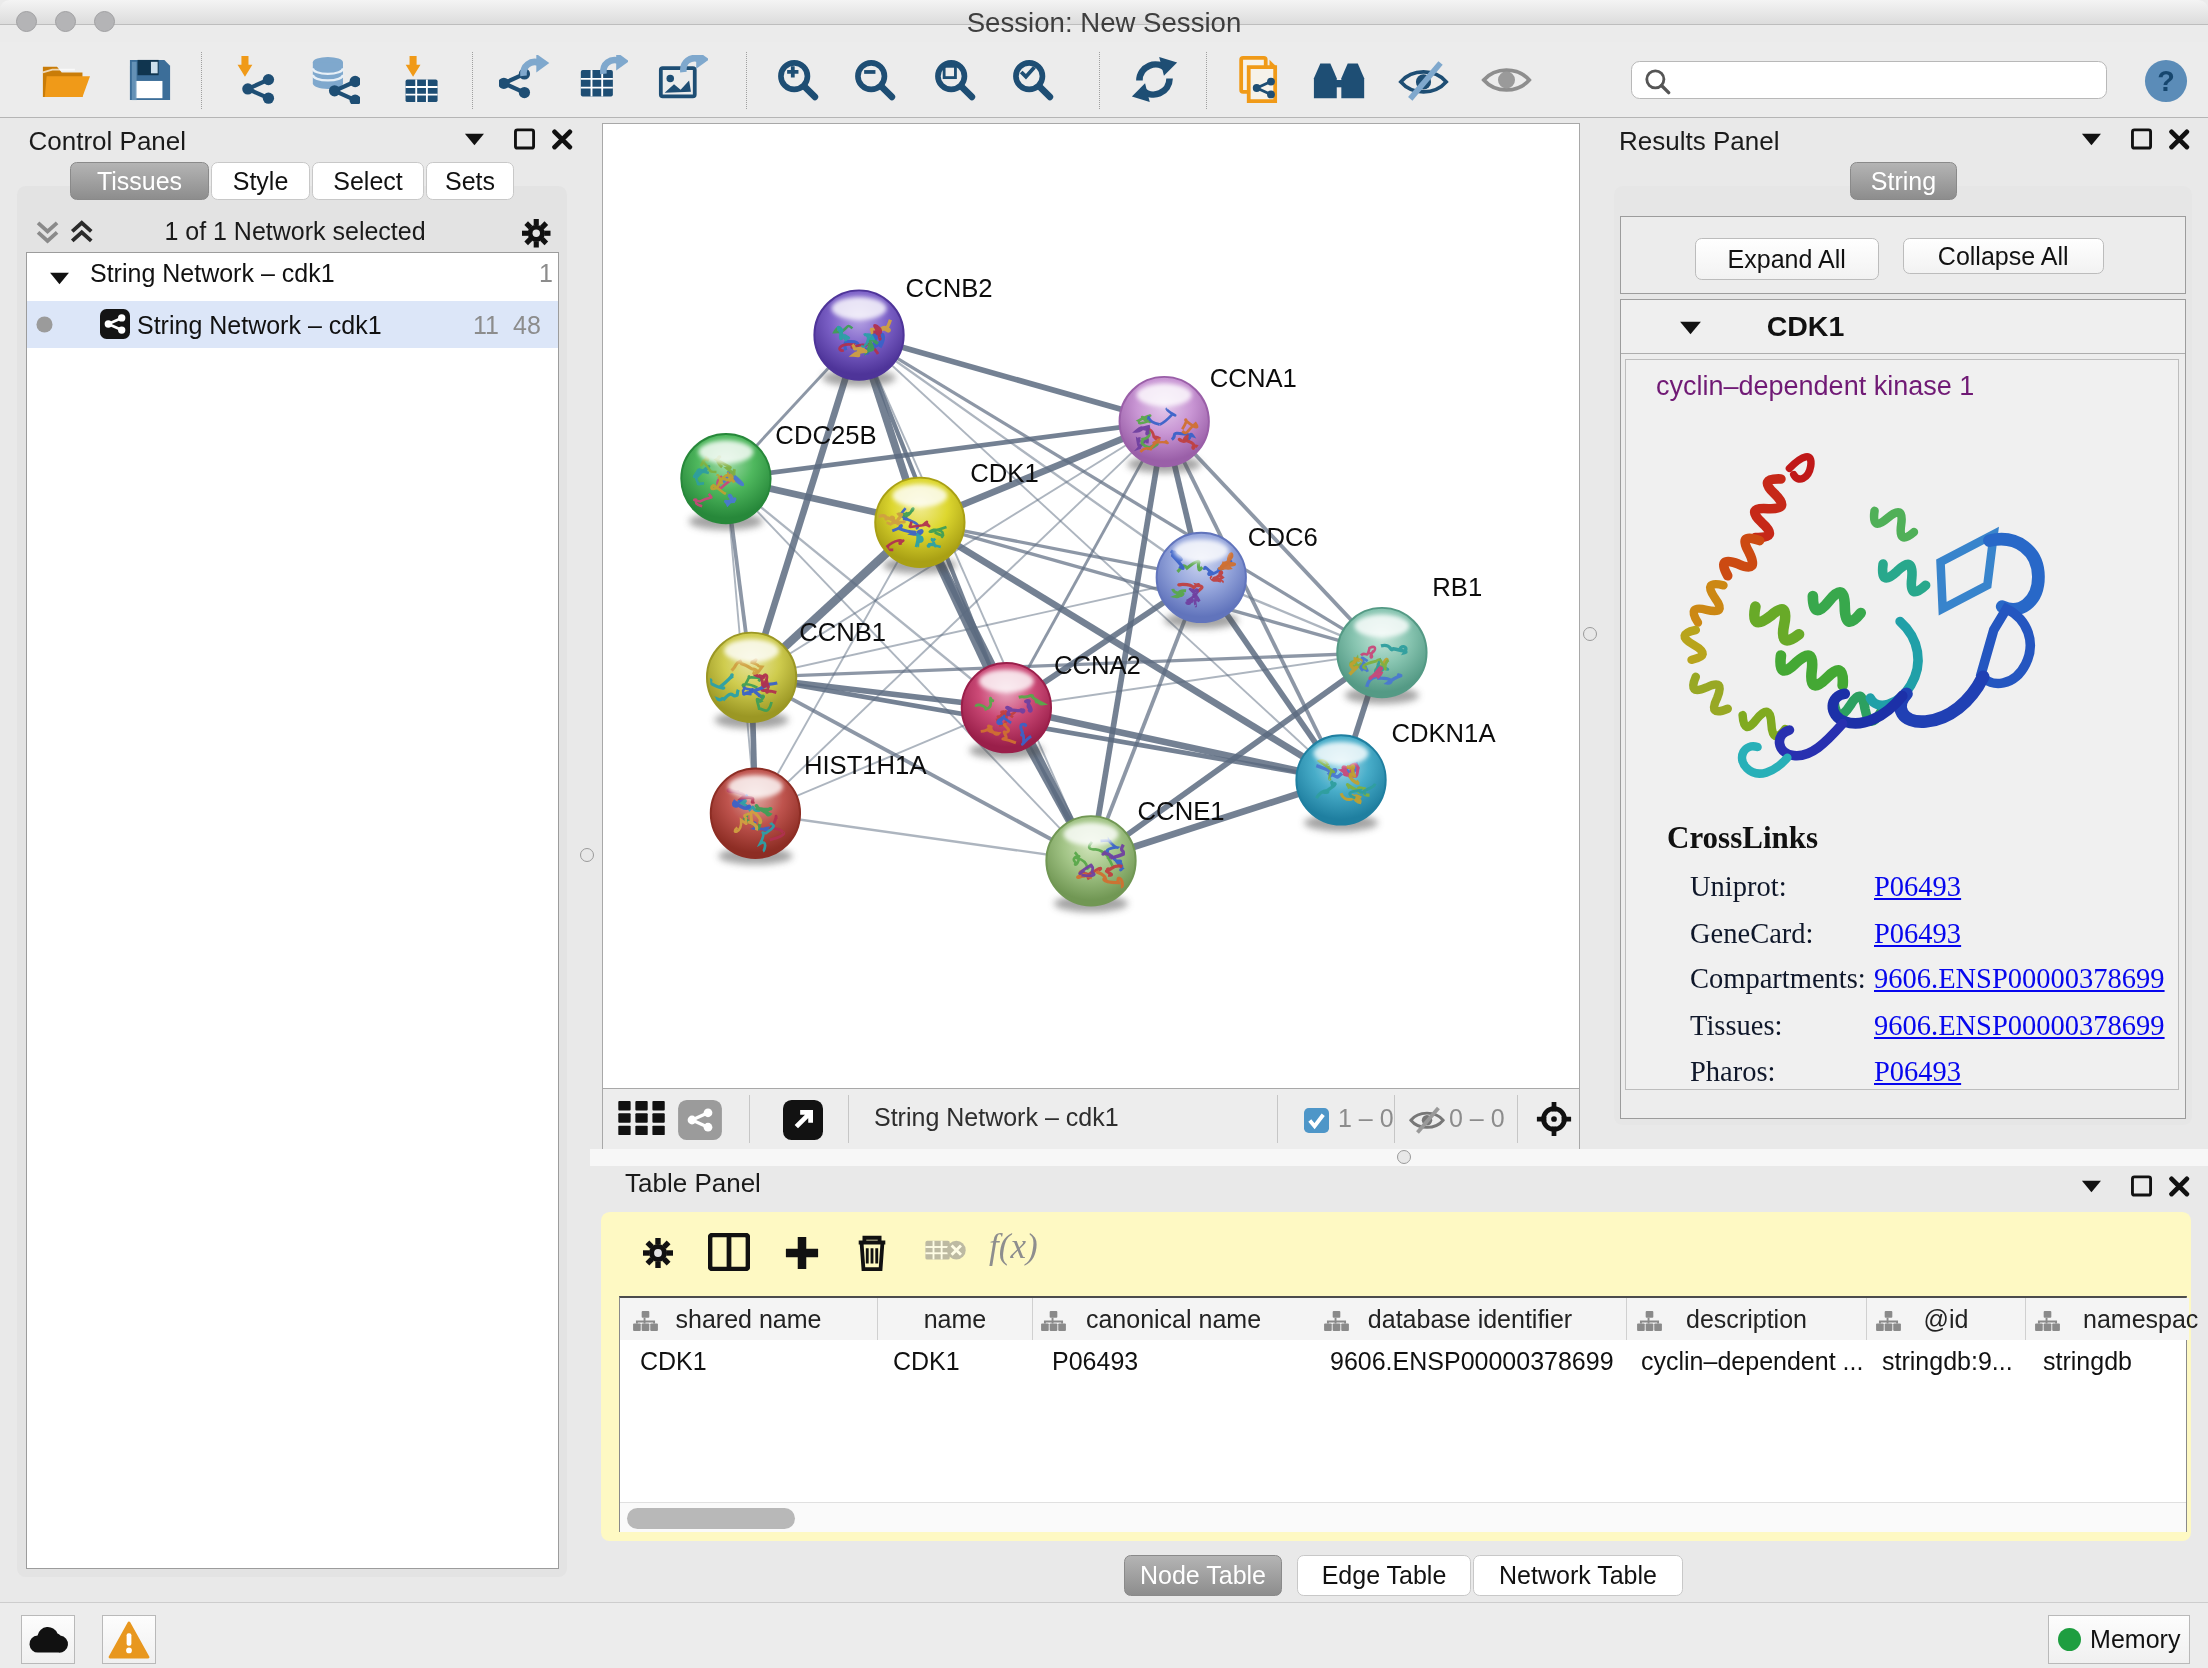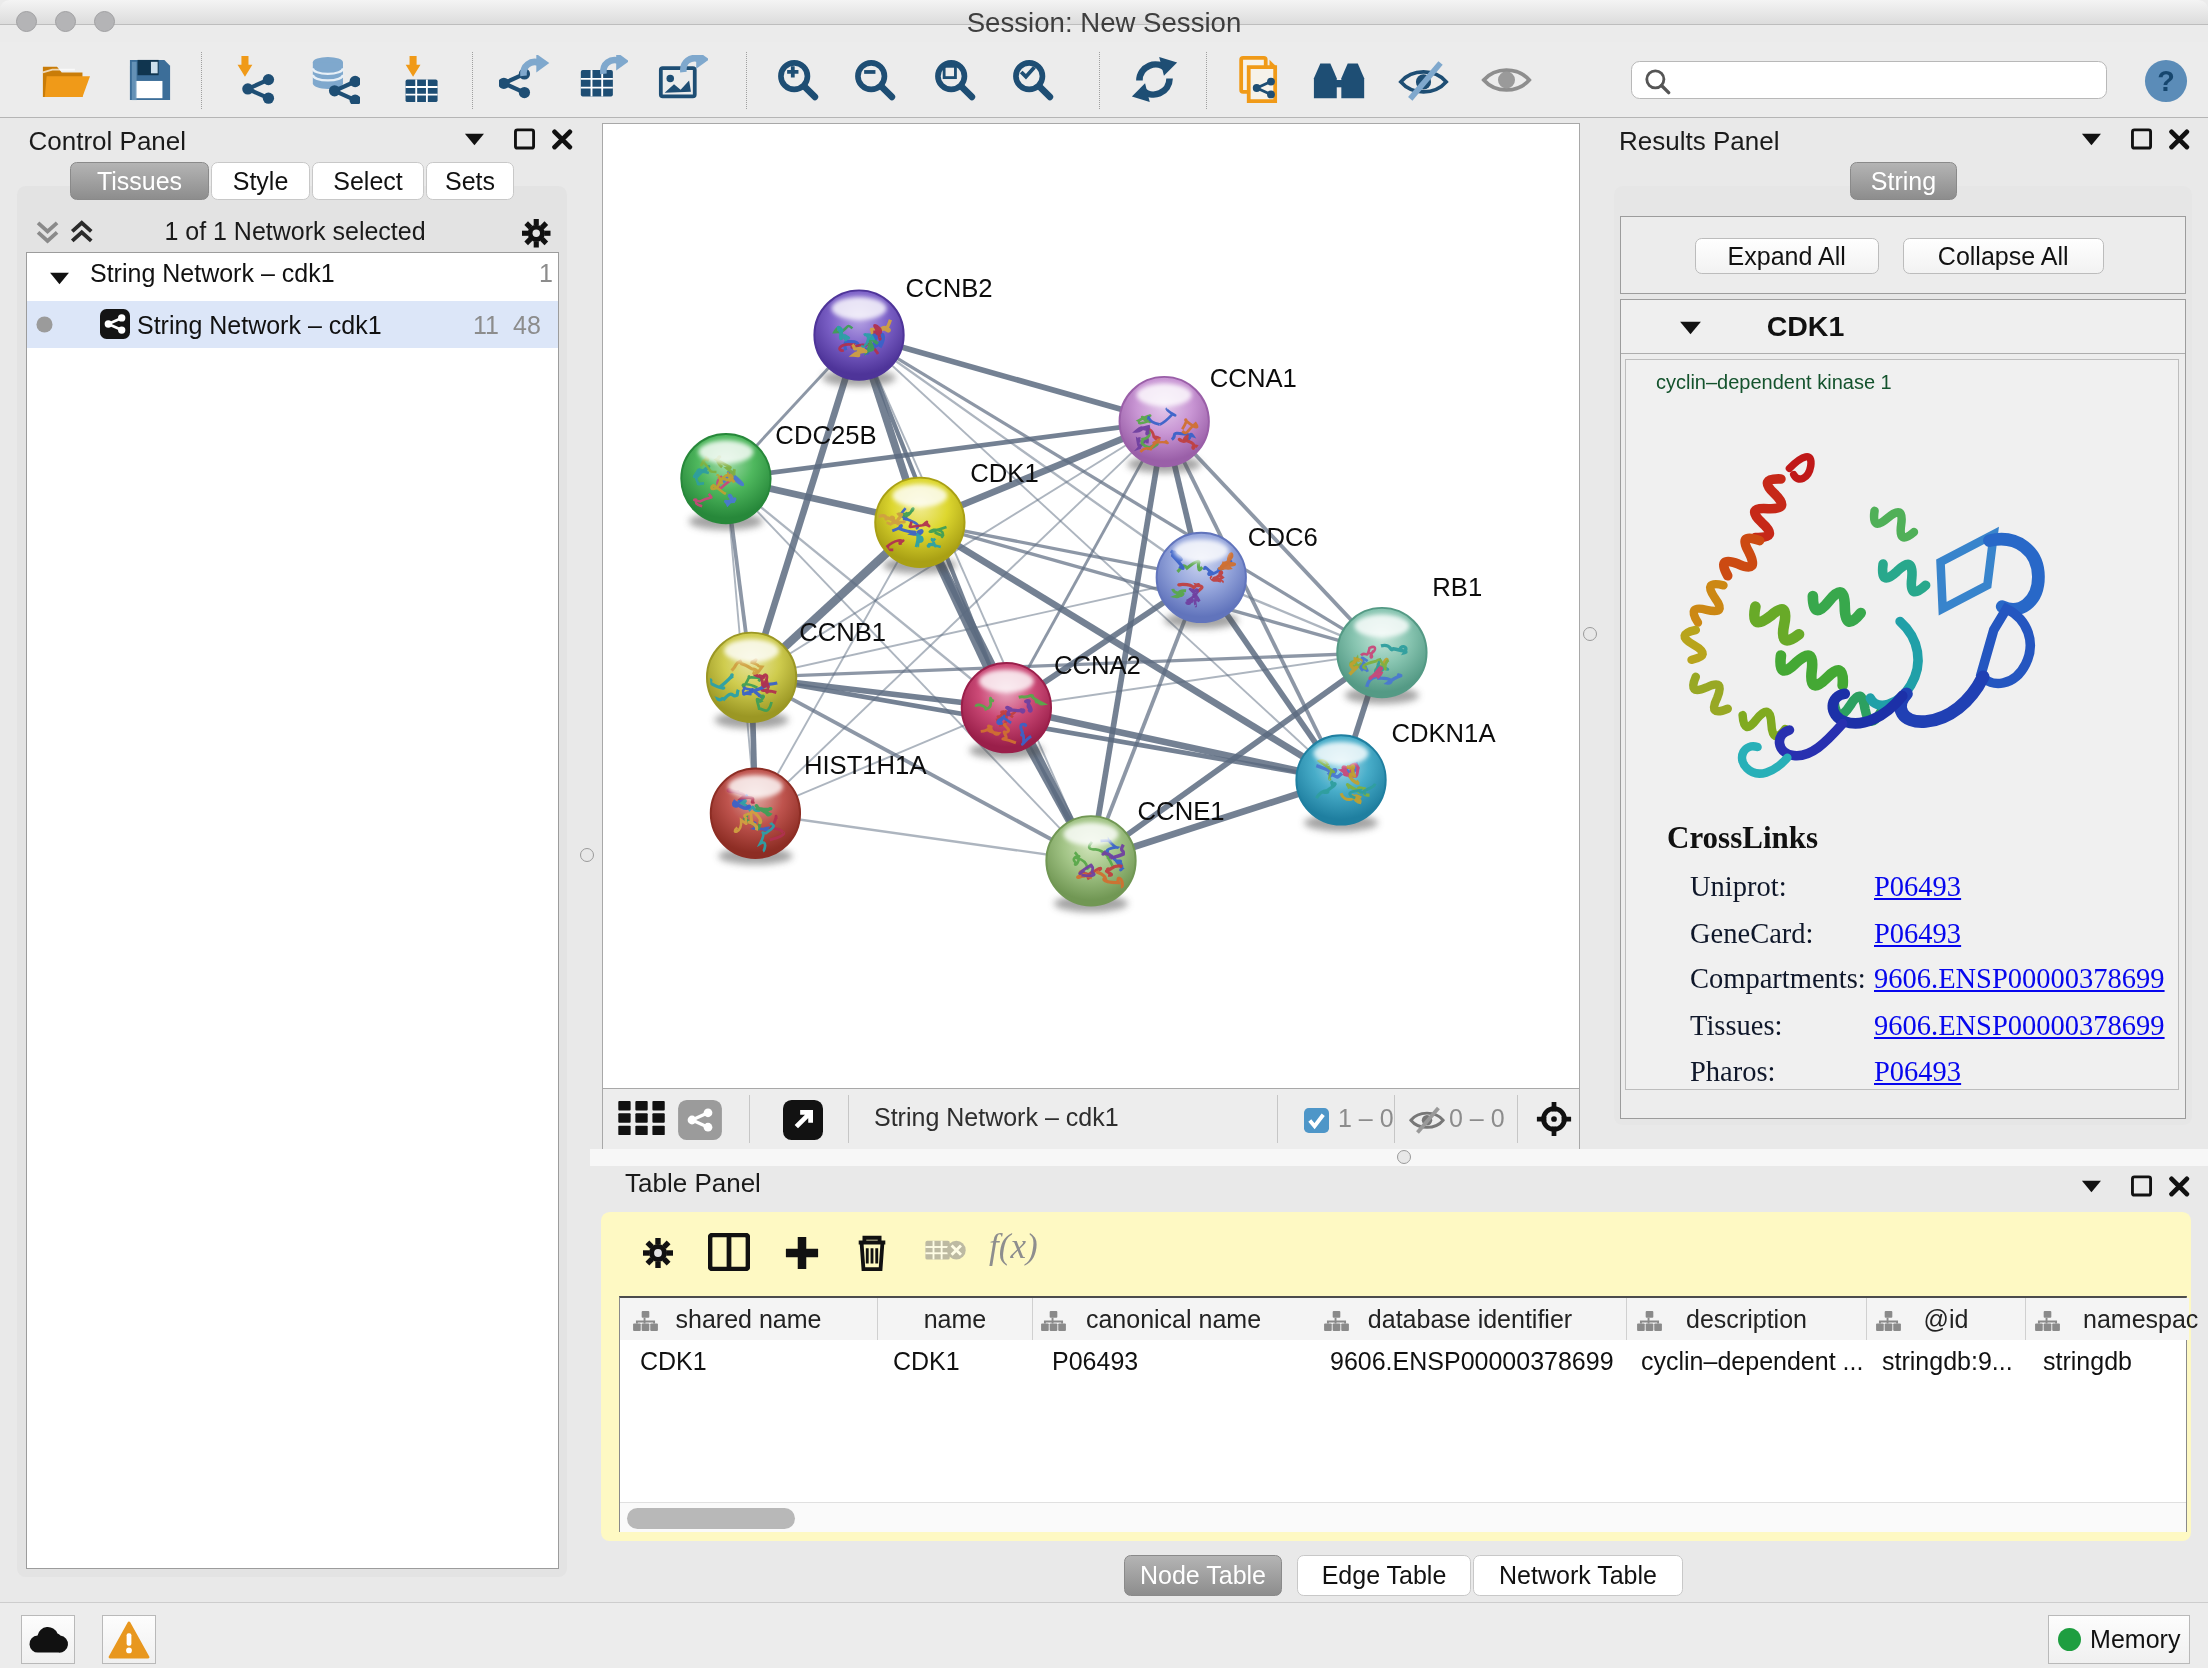--- a/index.html
+++ b/index.html
@@ -658,32 +658,32 @@
 
 <div class="ptitle abs" style="left:1619px;top:126px">Results Panel</div>
 <svg width="124" height="23" viewBox="0 0 130 24" style="position:absolute;left:2080px;top:127px">
     <path d="M2 7 l10 12 10 -12 Z" fill="#111"></path>
     <rect x="55" y="3" width="19" height="19" rx="2" fill="none" stroke="#111" stroke-width="3"></rect>
     <path d="M96 5 l16 16 m0 -16 l-16 16" stroke="#111" stroke-width="5" stroke-linecap="round"></path>
   </svg>
 <div class="tab tabsel" style="left:1850px;top:162px;width:107px;height:38px">String</div>
 <div id="rpanel">
   <div class="rbox" style="top:30px;height:78px">
-    <div class="btn" style="left:74px;top:21px;width:184px;height:36px">Expand All</div>
+    <div class="btn" style="left:74px;top:21px;width:184px;height:42px">Expand All</div>
     <div class="btn" style="left:282px;top:21px;width:201px;height:36px">Collapse All</div>
   </div>
   <div class="rbox" style="top:113px;height:820px;background:#ededed">
     <div class="abs" style="left:0;top:0;width:100%;height:54px;background:#efefef;border-bottom:1px solid #adadad">
       <svg width="25" height="18" viewBox="0 0 26 19" style="position:absolute;left:57px;top:19px">
           <path d="M2 3 l11 13 11 -13 Z" fill="#111"></path>
         </svg>
       <div class="abs" style="left:146px;top:9.5px;font-size:28.5px;font-weight:bold;color:#111">CDK1</div>
     </div>
     <div class="abs" style="left:4.8px;top:59px;width:554px;height:731px;background:#f0f0f0;border:1px solid #bdbdbd">
-      <div class="abs" style="left:29.5px;top:11.4px;font-size:20px;color:#14532d">cyclin–dependent kinase 1</div>
+      <div class="abs" style="left:29.5px;top:11.4px;font-size:27px;color:#701a75">cyclin–dependent kinase 1</div>
     </div>
   </div>
 </div>
 <svg width="409" height="342" viewBox="0 0 430 360" style="position:absolute;left:1653px;top:447px">
     <g fill="none" stroke-linecap="round" transform="scale(1.12)">
       <path d="M128 20 C140 8 150 4 148 18 C146 30 136 34 132 26" stroke="#c01818" stroke-width="7"></path>
       <path d="M120 30 Q98 29 114 44 Q130 59 108 58 Q86 56 102 71 Q119 86 96 85" stroke="#c62818" stroke-width="9"></path>
       <path d="M100 88 Q79 80 90 99 Q100 119 80 110 Q59 102 70 121" stroke="#cc4a12" stroke-width="9"></path>
       <path d="M66 130 Q46 125 58 142 Q70 158 50 153 Q31 148 42 165" stroke="#cc8814" stroke-width="8"></path>
       <path d="M40 172 Q20 176 38 186 Q56 196 36 200" stroke="#b8a41c" stroke-width="8"></path>

